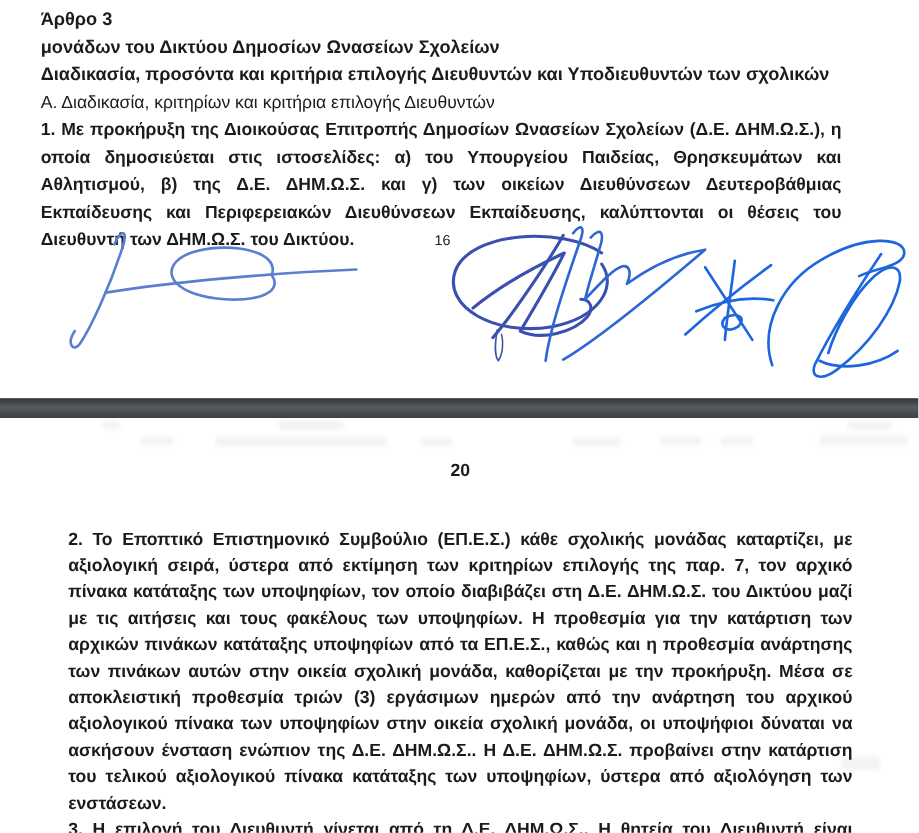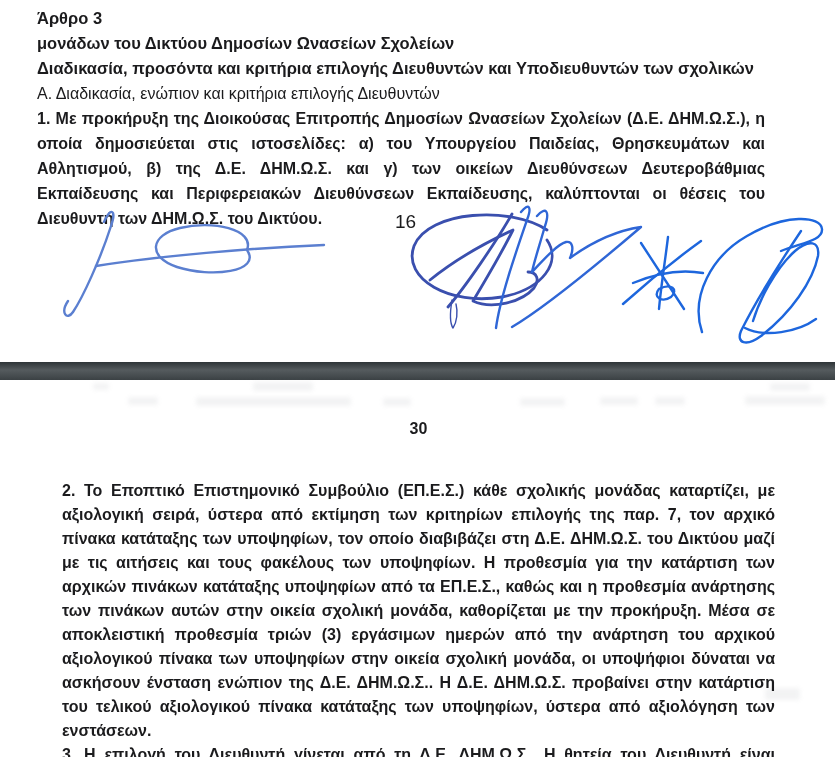--- a/index.html
+++ b/index.html
@@ -6,41 +6,41 @@
   body{
     width:835px;height:757px;position:relative;background:#ffffff;
     font-family:"Liberation Sans","DejaVu Sans",sans-serif;
     color:#1b1b1d;overflow:hidden;
   }
   
   .page16-text{position:absolute;left:37px;width:728px;top:6px;font-size:16px;line-height:25px;}
   .center-bold{text-align:left;font-weight:bold;font-size:16.5px;}
   .section-line{text-align:left;}
   .para{text-align:justify;margin:0;font-weight:bold;}
-  .p16-num{position:absolute;left:395px;top:211px;font-size:19px;}
+  .p16-num{position:absolute;left:395px;top:211px;font-size:13px;}
   svg.sigs{position:absolute;left:0;top:200px;width:835px;height:160px;}
   svg.sigs path{fill:none;stroke-linecap:round;stroke-linejoin:round;}
   
   .separator{position:absolute;left:0;top:362px;width:835px;height:18px;
     background:linear-gradient(180deg,#2e3437 0%,#555b5e 45%,#3b4144 100%);}
   
   .smudge{position:absolute;background:#a9adb2;opacity:0.14;filter:blur(2px);border-radius:3px;}
   
   .page20-text{position:absolute;left:62px;width:713px;top:417px;font-size:16px;line-height:24px;}
   .p20-num{text-align:center;font-weight:bold;font-size:16px;margin:0 0 38px 0;}
   .page20-text .para{margin:0;}
 </style>
 </head>
 <body>
 
 <div class="page16-text">
   <div class="center-bold">Άρθρο 3</div>
   <div class="center-bold">μονάδων του Δικτύου Δημοσίων Ωνασείων Σχολείων</div>
   <div class="center-bold">Διαδικασία, προσόντα και κριτήρια επιλογής Διευθυντών και Υποδιευθυντών των σχολικών</div>
-  <div class="section-line">Α. Διαδικασία, ενώπιον και κριτήρια επιλογής Διευθυντών</div>
+  <div class="section-line">Α. Διαδικασία, κριτηρίων και κριτήρια επιλογής Διευθυντών</div>
   <p class="para">1. Με προκήρυξη της Διοικούσας Επιτροπής Δημοσίων Ωνασείων Σχολείων (Δ.Ε. ΔΗΜ.Ω.Σ.), η οποία δημοσιεύεται στις ιστοσελίδες: α) του Υπουργείου Παιδείας, Θρησκευμάτων και Αθλητισμού, β) της Δ.Ε. ΔΗΜ.Ω.Σ. και γ) των οικείων Διευθύνσεων Δευτεροβάθμιας Εκπαίδευσης και Περιφερειακών Διευθύνσεων Εκπαίδευσης, καλύπτονται οι θέσεις του Διευθυντή των ΔΗΜ.Ω.Σ. του Δικτύου.</p>
 </div>
 
 <div class="p16-num">16</div>
 
 <svg class="sigs" viewBox="0 0 835 160" aria-hidden="true">
   <g stroke-width="2.4" stroke="#5b7fd0">
     <path d="M104,22 C110,7 117,9 111,26 C100,60 83,97 73,112 C67,121 60,113 68,101"></path>
     <path d="M96,66 C160,56 250,48 324,45"></path>
     <path d="M247,50 C255,29 212,20 180,28 C150,35 147,57 177,67 C211,78 262,72 247,50"></path>
@@ -77,16 +77,16 @@
 <div class="smudge" style="left:128px;top:397px;width:30px;height:8px;"></div>
 <div class="smudge" style="left:196px;top:397px;width:155px;height:9px;"></div>
 <div class="smudge" style="left:383px;top:398px;width:28px;height:8px;"></div>
 <div class="smudge" style="left:520px;top:398px;width:45px;height:8px;"></div>
 <div class="smudge" style="left:600px;top:397px;width:38px;height:8px;"></div>
 <div class="smudge" style="left:655px;top:397px;width:30px;height:8px;"></div>
 <div class="smudge" style="left:745px;top:396px;width:80px;height:9px;"></div>
 <div class="smudge" style="left:765px;top:688px;width:35px;height:12px;"></div>
 
 <div class="page20-text">
-  <p class="p20-num">30</p>
+  <p class="p20-num">20</p>
   <p class="para">2. Το Εποπτικό Επιστημονικό Συμβούλιο (ΕΠ.Ε.Σ.) κάθε σχολικής μονάδας καταρτίζει, με αξιολογική σειρά, ύστερα από εκτίμηση των κριτηρίων επιλογής της παρ. 7, τον αρχικό πίνακα κατάταξης των υποψηφίων, τον οποίο διαβιβάζει στη Δ.Ε. ΔΗΜ.Ω.Σ. του Δικτύου μαζί με τις αιτήσεις και τους φακέλους των υποψηφίων. Η προθεσμία για την κατάρτιση των αρχικών πινάκων κατάταξης υποψηφίων από τα ΕΠ.Ε.Σ., καθώς και η προθεσμία ανάρτησης των πινάκων αυτών στην οικεία σχολική μονάδα, καθορίζεται με την προκήρυξη. Μέσα σε αποκλειστική προθεσμία τριών (3) εργάσιμων ημερών από την ανάρτηση του αρχικού αξιολογικού πίνακα των υποψηφίων στην οικεία σχολική μονάδα, οι υποψήφιοι δύναται να ασκήσουν ένσταση ενώπιον της Δ.Ε. ΔΗΜ.Ω.Σ.. Η Δ.Ε. ΔΗΜ.Ω.Σ. προβαίνει στην κατάρτιση του τελικού αξιολογικού πίνακα κατάταξης των υποψηφίων, ύστερα από αξιολόγηση των ενστάσεων.</p>
   <p class="para">3. Η επιλογή του Διευθυντή γίνεται από τη Δ.Ε. ΔΗΜ.Ω.Σ.. Η θητεία του Διευθυντή είναι τετραετής και δύναται να ανανεώνεται.</p>
 </div>
 
 </body></html>

